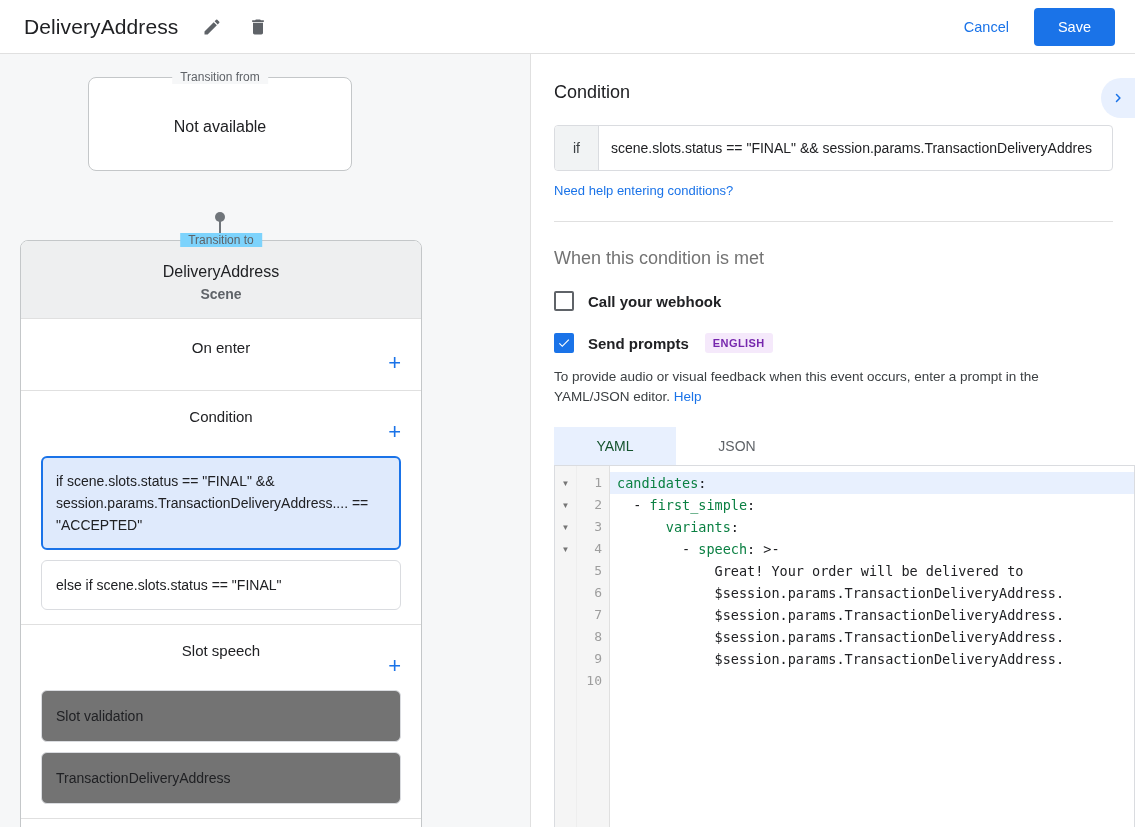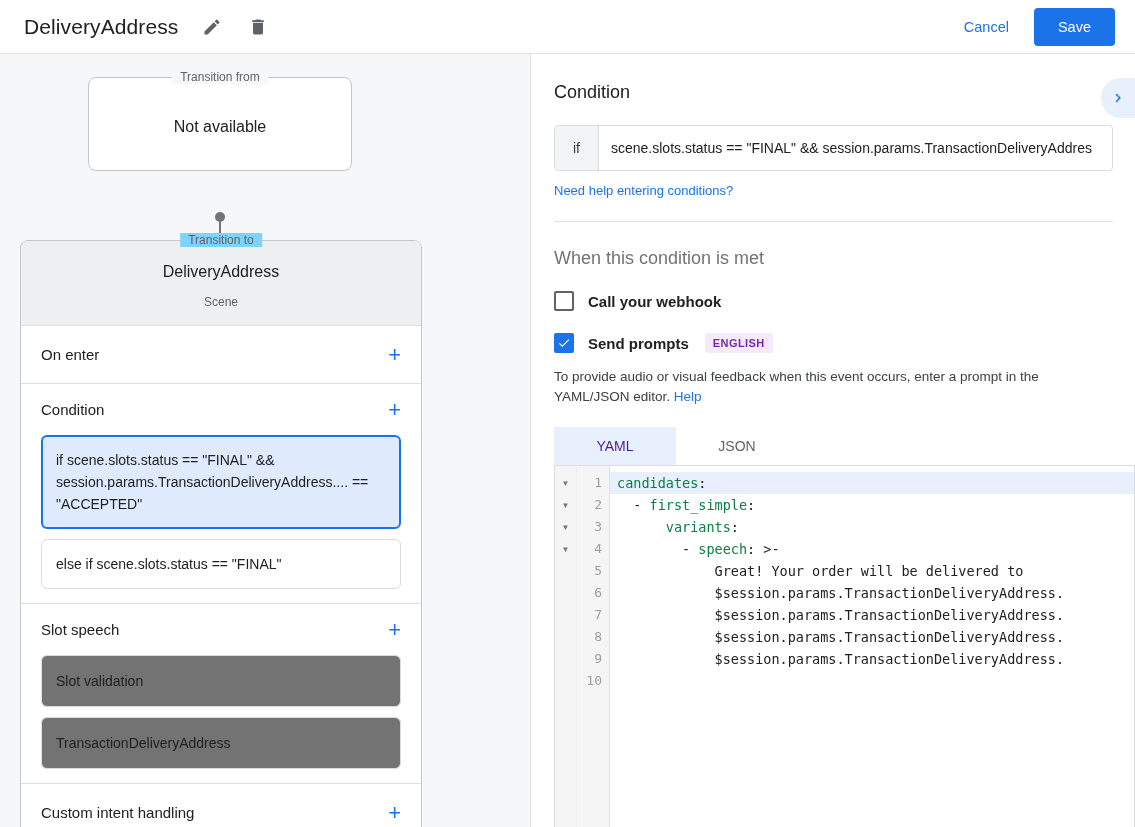--- a/index.html
+++ b/index.html
@@ -119,30 +119,31 @@
     border-bottom: 1px solid #e0e0e0;
   }
   #scene-legend {
     position: absolute; top: -8px; left: 50%;
     transform: translateX(-50%);
     background: #7dd3fc;
     padding: 0 8px;
     font-size: 12px; color: #5f6368;
   }
   #scene-name { font-size: 16px; color: #202124; }
-  #scene-subtitle { font-size: 12px; color: #5f6368; margin-top: 14px; }
+  #scene-subtitle { font-size: 14px; color: #5f6368; margin-top: 5px; font-weight: bold; }
 
   .section {
     border-bottom: 1px solid #e0e0e0;
   }
   .section:last-child { border-bottom: none; }
   .section-head {
     display: flex; align-items: center;
     padding: 17px 20px 17px 20px;
     cursor: pointer;
+    flex-direction: column;
   }
   .section-title { font-size: 15px; color: #202124; }
   .plus-btn {
     margin-left: auto;
     color: #1a73e8;
     font-size: 22px; line-height: 14px;
     font-weight: 400;
     cursor: pointer;
     user-select: none;
   }
@@ -266,21 +267,21 @@
   #editor-tabs {
     display: flex; margin-top: 20px;
     border-bottom: none;
   }
   .tab {
     width: 122px; height: 38px;
     display: flex; align-items: center; justify-content: center;
     font-size: 14px; font-weight: 500;
     color: #5f6368; cursor: pointer;
   }
-  .tab.active { background: #e8f0fe; color: #4c1d95; }
+  .tab.active { background: #e8f0fe; color: #14532d; }
 
   
   #code-editor {
     position: absolute; left: 22px; right: 0; top: 0;
     margin-top: 0;
     border: 1px solid #dadce0;
     border-bottom: none;
     display: flex;
     background: #ffffff;
     overflow: hidden;

